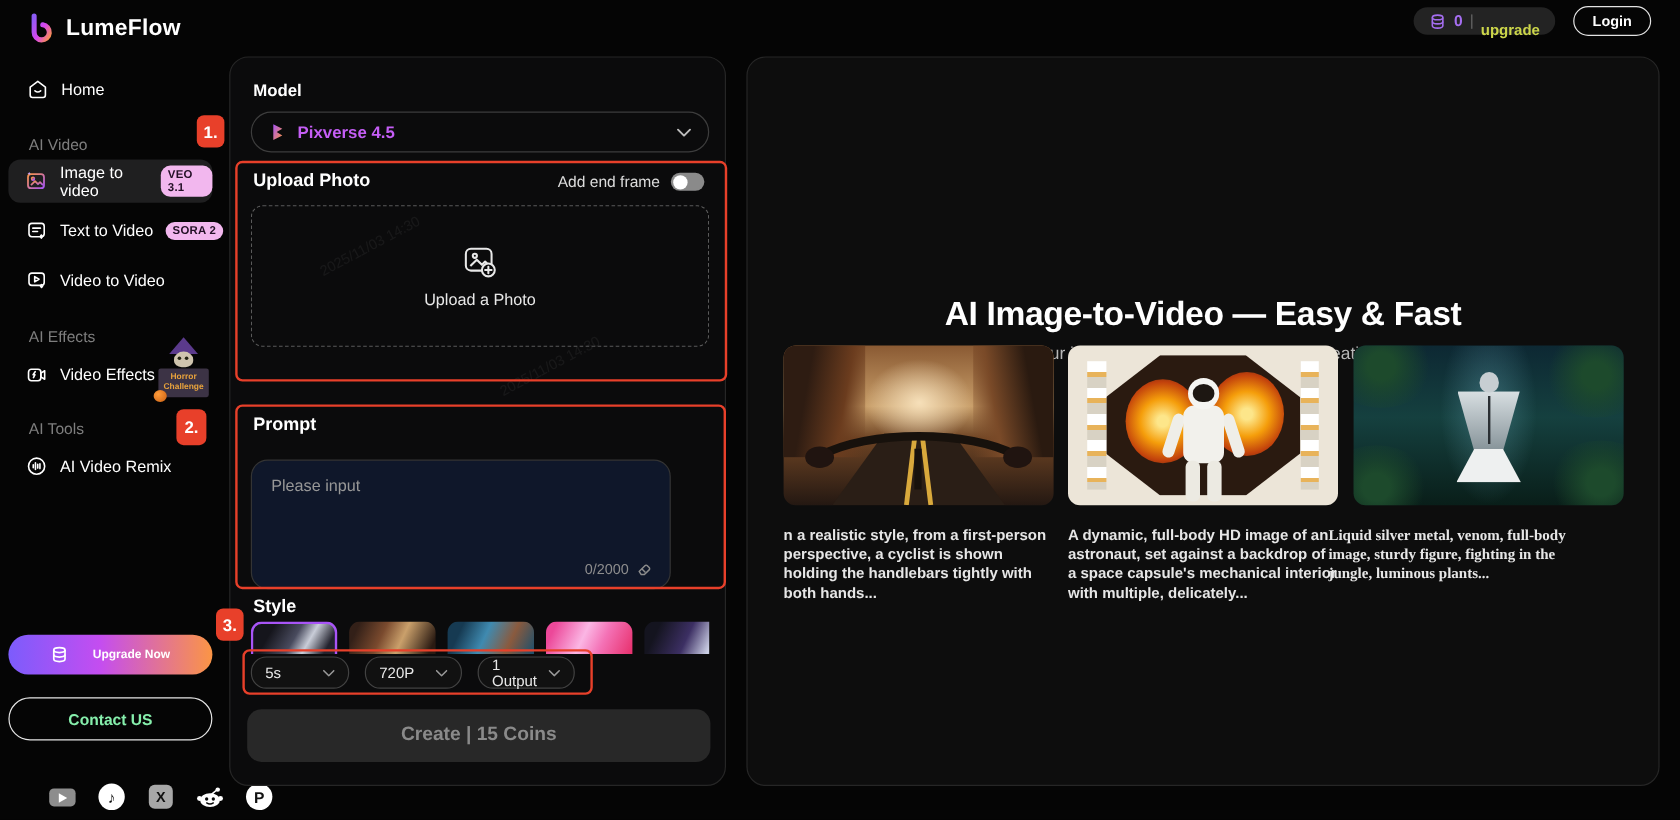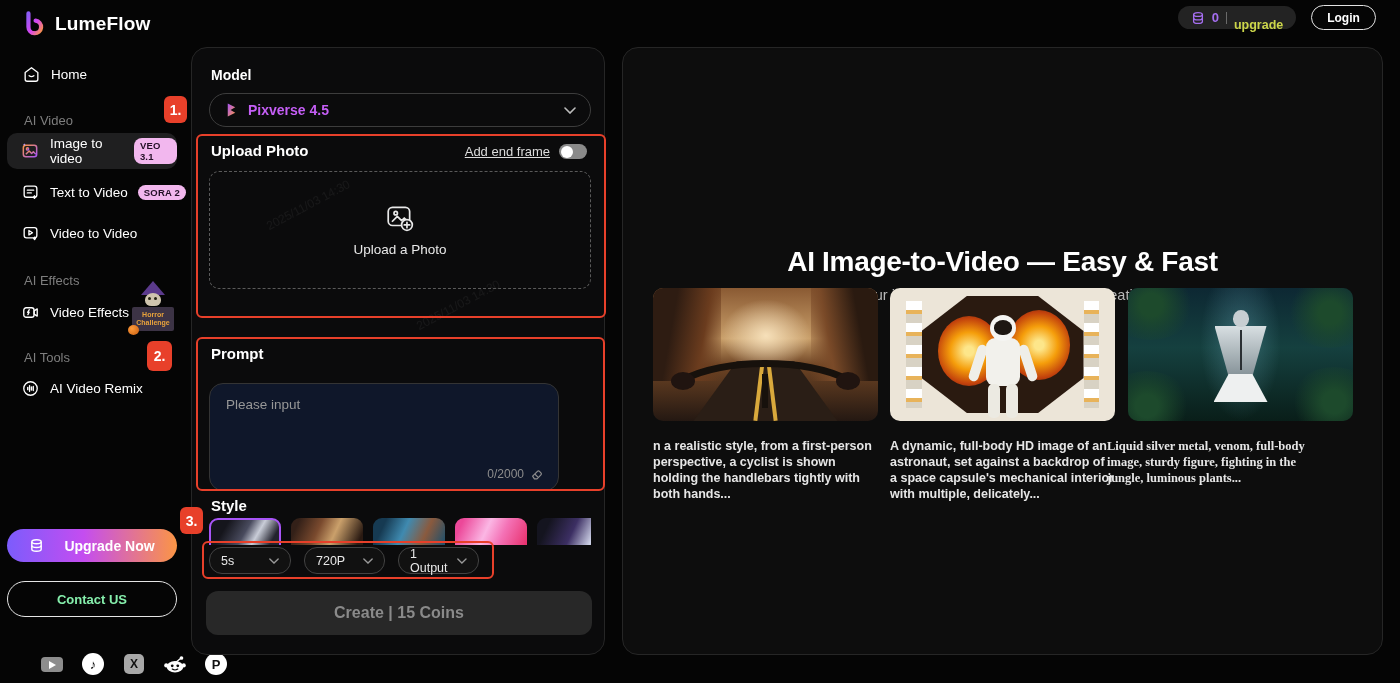--- a/index.html
+++ b/index.html
@@ -23,21 +23,21 @@
   
   .side-item { display:flex; align-items:center; gap:10px; font-size:13.5px; cursor:pointer; }
   .section-label { color:#7e7e7e; font-size:13px; }
   .nav-active { left:7px; top:133px; width:170px; height:36px; background:#1f1f20;
     border-radius:10px; }
   .pink-badge { background:#f2b7ee; color:#231026; font-size:9.5px; font-weight:700;
     border-radius:8px; padding:2px 6px; letter-spacing:.2px; }
   .upgrade-now { left:7px; top:529px; width:170px; height:33px; border-radius:17px;
     background:linear-gradient(90deg,#7c5cfc 0%,#c44df0 45%,#fb9545 100%);
     display:flex; align-items:center; justify-content:center; gap:20px;
-    font-size:14px; font-weight:600; color:#fff; border:none; cursor:pointer; }
+    font-size:10px; font-weight:600; color:#fff; border:none; cursor:pointer; }
   .contact-us { left:7px; top:581px; width:170px; height:36px; border-radius:18px;
     border:1.5px solid #e5e5e5; background:transparent; color:#86efac; font-size:13px;
     font-weight:600; display:flex; align-items:center; justify-content:center; cursor:pointer; }
   .socials { left:40px; top:652px; display:flex; align-items:center; gap:17px; }
   .soc { width:24px; height:24px; display:flex; align-items:center; justify-content:center; cursor:pointer; }
   .yt { width:22px; height:15px; background:#8d8d8d; border-radius:4px; position:relative; }
   .yt::after { content:""; position:absolute; left:8px; top:4px; border-left:7px solid #fff;
     border-top:4px solid transparent; border-bottom:4px solid transparent; }
   .tk { width:22px; height:22px; background:#fff; border-radius:50%; color:#111;
     font-size:13px; font-weight:800; display:flex; align-items:center; justify-content:center; }
@@ -70,21 +70,21 @@
     padding:0 14px; gap:9px; cursor:pointer; }
   .model-name { color:#c55ef6; font-size:14px; font-weight:600; flex:1; text-align:left; }
 
   .dashed-drop { left:17px; top:123px; width:382px; height:118px; border:1.5px dashed #5a5a5a;
     border-radius:10px; display:flex; flex-direction:column; align-items:center;
     justify-content:center; gap:9px; cursor:pointer; }
   .upload-cta { font-size:13.5px; color:#e9e9e9; }
   .upload-note { left:19px; top:247px; width:380px; font-size:10.5px; line-height:15px; color:#8f8f8f; }
 
   .endframe-row { right:17px; top:96px; display:flex; align-items:center; gap:9px; }
-  .endframe-lab { font-size:13px; color:#dcdcdc;text-decoration:underline; }
+  .endframe-lab { font-size:13px; color:#dcdcdc; }
   .toggle { width:28px; height:15px; background:#8a8a8a; border-radius:8px; position:relative; cursor:pointer; }
   .toggle::after { content:""; position:absolute; left:1.5px; top:1.5px; width:12px; height:12px;
     background:#fff; border-radius:50%; }
 
   .prompt-box { left:17px; top:335px; width:350px; height:108px; background:#0f172a;
     border:1px solid #343434; border-radius:14px; }
   .prompt-box textarea { width:100%; height:76px; background:transparent; border:none; resize:none;
     outline:none; color:#ddd; font-size:13.5px; padding:13px 16px;
     font-family:"Liberation Sans",sans-serif; }
   .prompt-box textarea::placeholder { color:#979797; }

